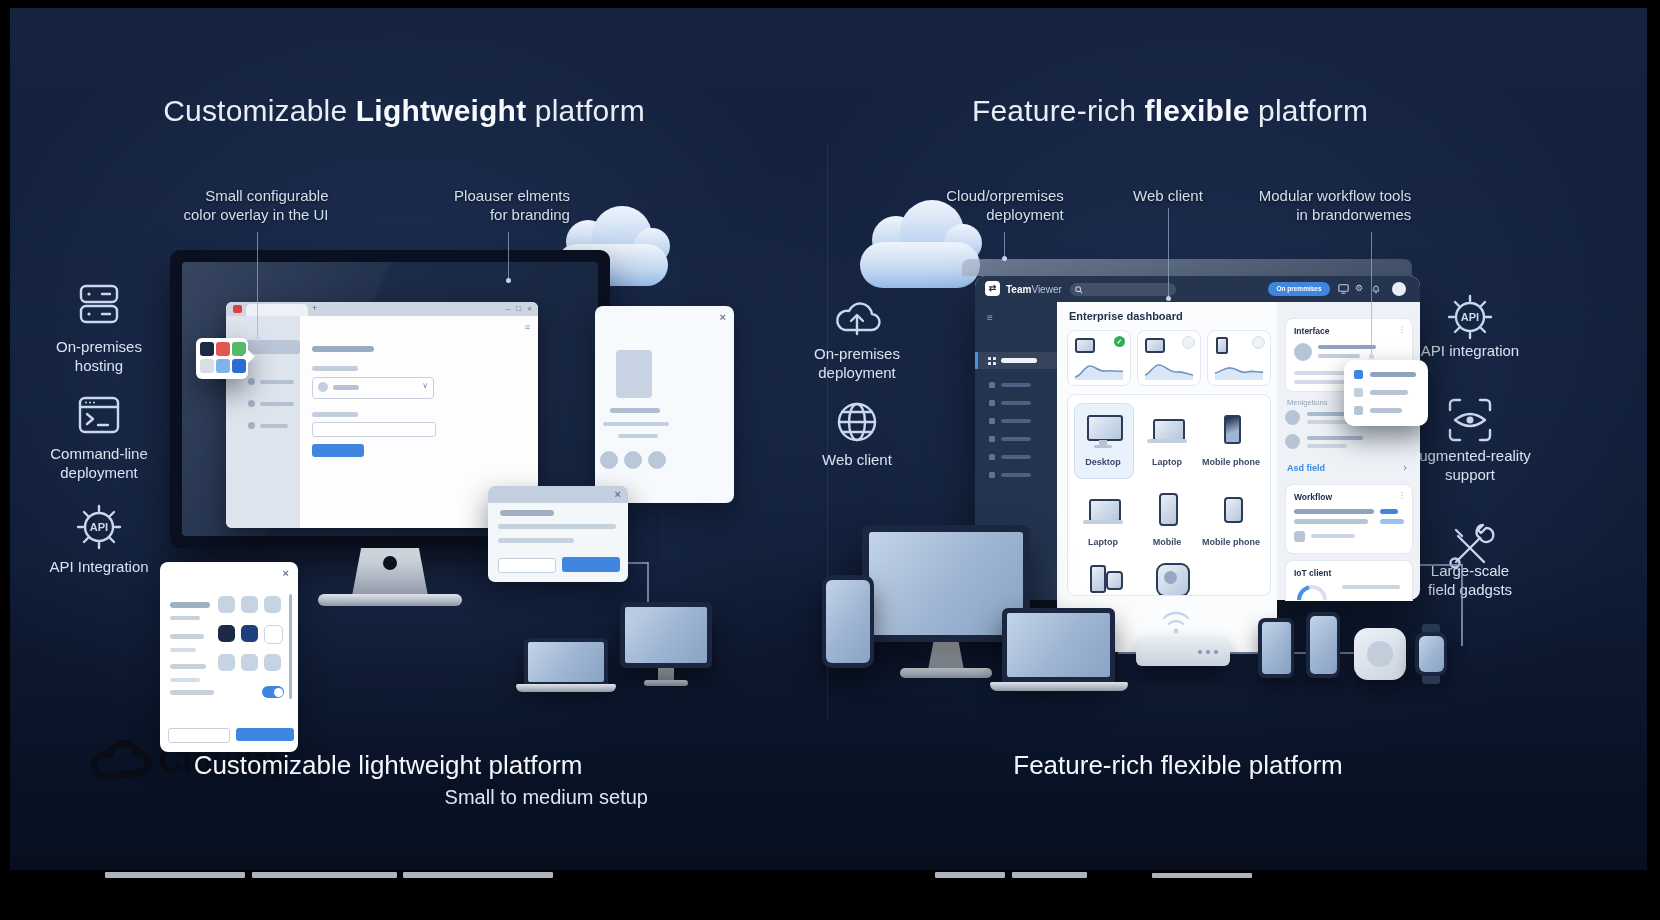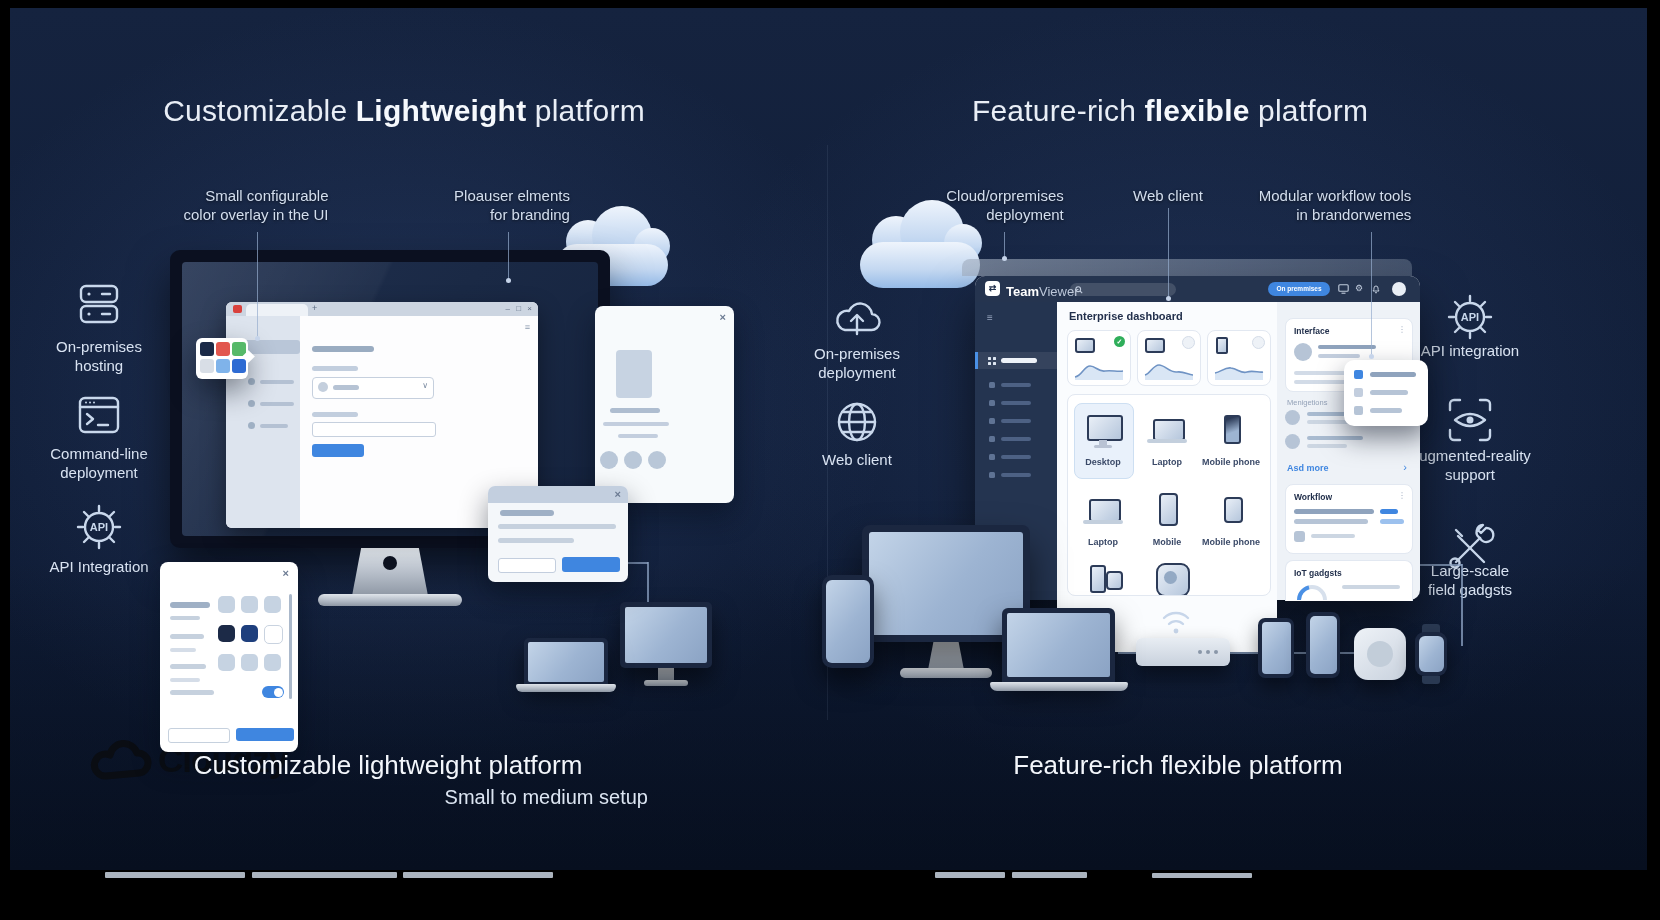--- a/index.html
+++ b/index.html
@@ -47,21 +47,21 @@
   .alu{background:linear-gradient(180deg,#dfe4ea 0%,#b4bcc7 55%,#8e97a4 100%);}
   .devscr{background:linear-gradient(128deg,#c3d4e8 0%,#9db4d2 55%,#8ba3c4 100%);}
   .dkbez{background:#1b2740;}
   .conn{background:rgba(145,168,200,.75);}
 
   
   #tv{left:975px;top:276px;width:445px;height:324px;border-radius:10px;background:#eef2f7;
       box-shadow:0 26px 48px rgba(0,0,0,.55);}
   #tv-head{left:0;top:0;width:445px;height:26px;background:#25344f;border-radius:10px 10px 0 0;}
   #tv-side{left:0;top:26px;width:82px;height:298px;background:#243450;border-radius:0 0 0 10px;}
-  .tvbrand{font-size:13px;color:#fff;font-weight:700;}
+  .tvbrand{font-size:10px;color:#fff;font-weight:700;}
   .tvbrand span{font-weight:400;color:#bcc7d9;}
   .tv-srow .sq{position:absolute;left:14px;top:4px;width:6px;height:6px;border-radius:1.5px;background:#5f7394;}
   .tv-srow .ln{position:absolute;left:26px;top:5px;width:30px;height:3.5px;border-radius:2px;background:#4d6184;}
   .tcard{position:absolute;background:#fff;border:1px solid #e2e8f1;border-radius:8px;}
   .tt{font-size:8.5px;font-weight:700;color:#22304c;}
   .kebab{color:#9aa7bd;font-size:8px;line-height:8px;}
   .cell-label{position:absolute;transform:translateX(-50%);font-size:9px;color:#3b4a68;font-weight:600;white-space:nowrap;}
   .gm{position:absolute;border:2.5px solid #2c3b58;border-radius:3px;background:linear-gradient(135deg,#e9eff7,#b5c6dc);}
   .chartsvg{position:absolute;}
   #wm-cloud svg{stroke:#0a0d13;fill:none;stroke-width:7;stroke-linecap:round;stroke-linejoin:round;}
@@ -475,35 +475,35 @@
         <div class="abs" style="left:0;top:2px;width:15px;height:15px;border-radius:50%;background:#b6c4d6;"></div>
         <div class="abs bar" style="left:22px;top:4px;width:62px;height:4px;background:#a9bbd0;"></div>
         <div class="abs bar" style="left:22px;top:12px;width:46px;height:3.5px;background:#ccd6e2;"></div>
       </div>
       <div class="abs" style="left:8px;top:130px;width:126px;">
         <div class="abs" style="left:0;top:2px;width:15px;height:15px;border-radius:50%;background:#b6c4d6;"></div>
         <div class="abs bar" style="left:22px;top:4px;width:56px;height:4px;background:#a9bbd0;"></div>
         <div class="abs bar" style="left:22px;top:12px;width:40px;height:3.5px;background:#ccd6e2;"></div>
       </div>
       <div class="abs" style="left:8px;top:158px;width:126px;height:18px;">
-        <span class="abs" style="left:2px;top:3px;font-size:9px;color:#3f86e0;font-weight:600;">Asd more</span>
+        <span class="abs" style="left:2px;top:3px;font-size:9px;color:#3f86e0;font-weight:600;">Asd field</span>
         <span class="abs" style="right:4px;top:1px;font-size:11px;color:#3f86e0;">›</span>
       </div>
       <div class="tcard" style="left:8px;top:182px;width:126px;height:68px;">
         <div class="abs tt" style="left:8px;top:7px;">Workflow</div>
         <div class="abs kebab" style="right:6px;top:7px;">⋮</div>
         <div class="abs bar" style="left:8px;top:24px;width:80px;height:4.5px;background:#8fa3bd;"></div>
         <div class="abs bar" style="left:94px;top:24px;width:18px;height:4.5px;background:#3f86e0;"></div>
         <div class="abs bar" style="left:8px;top:34px;width:74px;height:4.5px;background:#b6c4d6;"></div>
         <div class="abs bar" style="left:94px;top:34px;width:24px;height:4.5px;background:#9cc1ee;"></div>
         <div class="abs" style="left:8px;top:46px;width:11px;height:11px;border-radius:3px;background:#b6c4d6;"></div>
         <div class="abs bar" style="left:25px;top:49px;width:44px;height:4px;background:#ccd6e2;"></div>
       </div>
       <div class="tcard" style="left:8px;top:258px;width:126px;height:40px;border-radius:8px 8px 0 0;border-bottom:none;">
-        <div class="abs tt" style="left:8px;top:7px;">IoT gadgsts</div>
+        <div class="abs tt" style="left:8px;top:7px;">IoT client</div>
         <svg class="abs" style="left:10px;top:20px;" width="34" height="20" viewBox="0 0 34 20">
             <path d="M3 19 a13 13 0 0 1 26 0" stroke="#d7e0ec" stroke-width="4" fill="none"></path>
             <path d="M3 19 a13 13 0 0 1 10-12.6" stroke="#4a90e5" stroke-width="4" fill="none"></path>
           </svg>
         <div class="abs bar" style="left:56px;top:24px;width:58px;height:4px;background:#ccd6e2;"></div>
       </div>
     </div>
   </div>
 
   <div class="abs" style="left:1344px;top:360px;width:84px;height:66px;background:#fff;border-radius:10px;box-shadow:0 12px 26px rgba(8,16,34,.5);z-index:6;">

